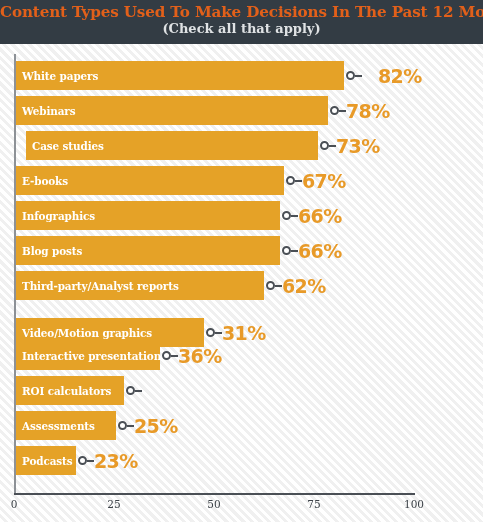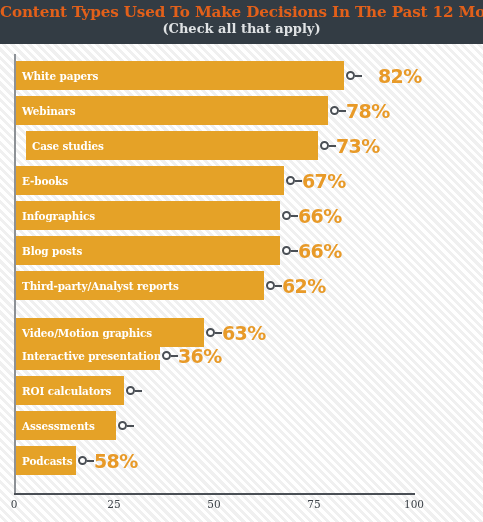--- a/index.html
+++ b/index.html
@@ -234,47 +234,48 @@
           <div class="bar-label">Third-party/Analyst reports</div>
           <div class="marker" style="left: 266px;"></div>
           <div class="dash" style="left: 275px;"></div>
           <div class="value" style="left: 282px; color: rgb(232, 154, 40);">62%</div>
         </div>
         <div class="row" style="top: 250px; margin-top: 24px;">
           <div class="bar" style="width: 188px; background: rgb(229, 162, 39);"></div>
           <div class="bar-label">Video/Motion graphics</div>
           <div class="marker" style="left: 206px;"></div>
           <div class="dash" style="left: 215px;"></div>
-          <div class="value" style="left: 222px; color: rgb(232, 154, 40);">63%</div>
+          <div class="value" style="left: 222px; color: rgb(232, 154, 40);">31%</div>
         </div>
         <div class="row" style="top: 297px;">
           <div class="bar" style="width: 144px; background: rgb(229, 162, 39);"></div>
           <div class="bar-label">Interactive presentations</div>
           <div class="marker" style="left: 162px;"></div>
           <div class="dash" style="left: 171px;"></div>
           <div class="value" style="left: 178px; color: rgb(232, 154, 40);">36%</div>
         </div>
         <div class="row" style="top: 332px;">
           <div class="bar" style="width: 108px; background: rgb(229, 162, 39);"></div>
           <div class="bar-label">ROI calculators</div>
           <div class="marker" style="left: 126px;"></div>
           <div class="dash" style="left: 135px;"></div>
         </div>
         <div class="row" style="top: 367px; padding-left: 32px;">
           <div class="bar" style="width: 100px; background: rgb(229, 162, 39);"></div>
           <div class="bar-label">Assessments</div>
           <div class="marker" style="left: 118px;"></div>
           <div class="dash" style="left: 127px;"></div>
+          <div class="value" style="left: 134px; color: rgb(232, 154, 40);">25%</div>
         </div>
         <div class="row" style="top: 402px;">
           <div class="bar" style="width: 60px; background: rgb(229, 162, 39);"></div>
           <div class="bar-label">Podcasts</div>
           <div class="marker" style="left: 78px;"></div>
           <div class="dash" style="left: 87px;"></div>
-          <div class="value" style="left: 94px; color: rgb(232, 154, 40);">58%</div>
+          <div class="value" style="left: 94px; color: rgb(232, 154, 40);">23%</div>
         </div>
       </div>
     <div class="ticks">
         <div class="tick" style="left: 14px;">0</div>
         <div class="tick" style="left: 114px;">25</div>
         <div class="tick" style="left: 214px;">50</div>
         <div class="tick" style="left: 314px;">75</div>
         <div class="tick" style="left: 414px;">100</div>
       </div>
   </div>

